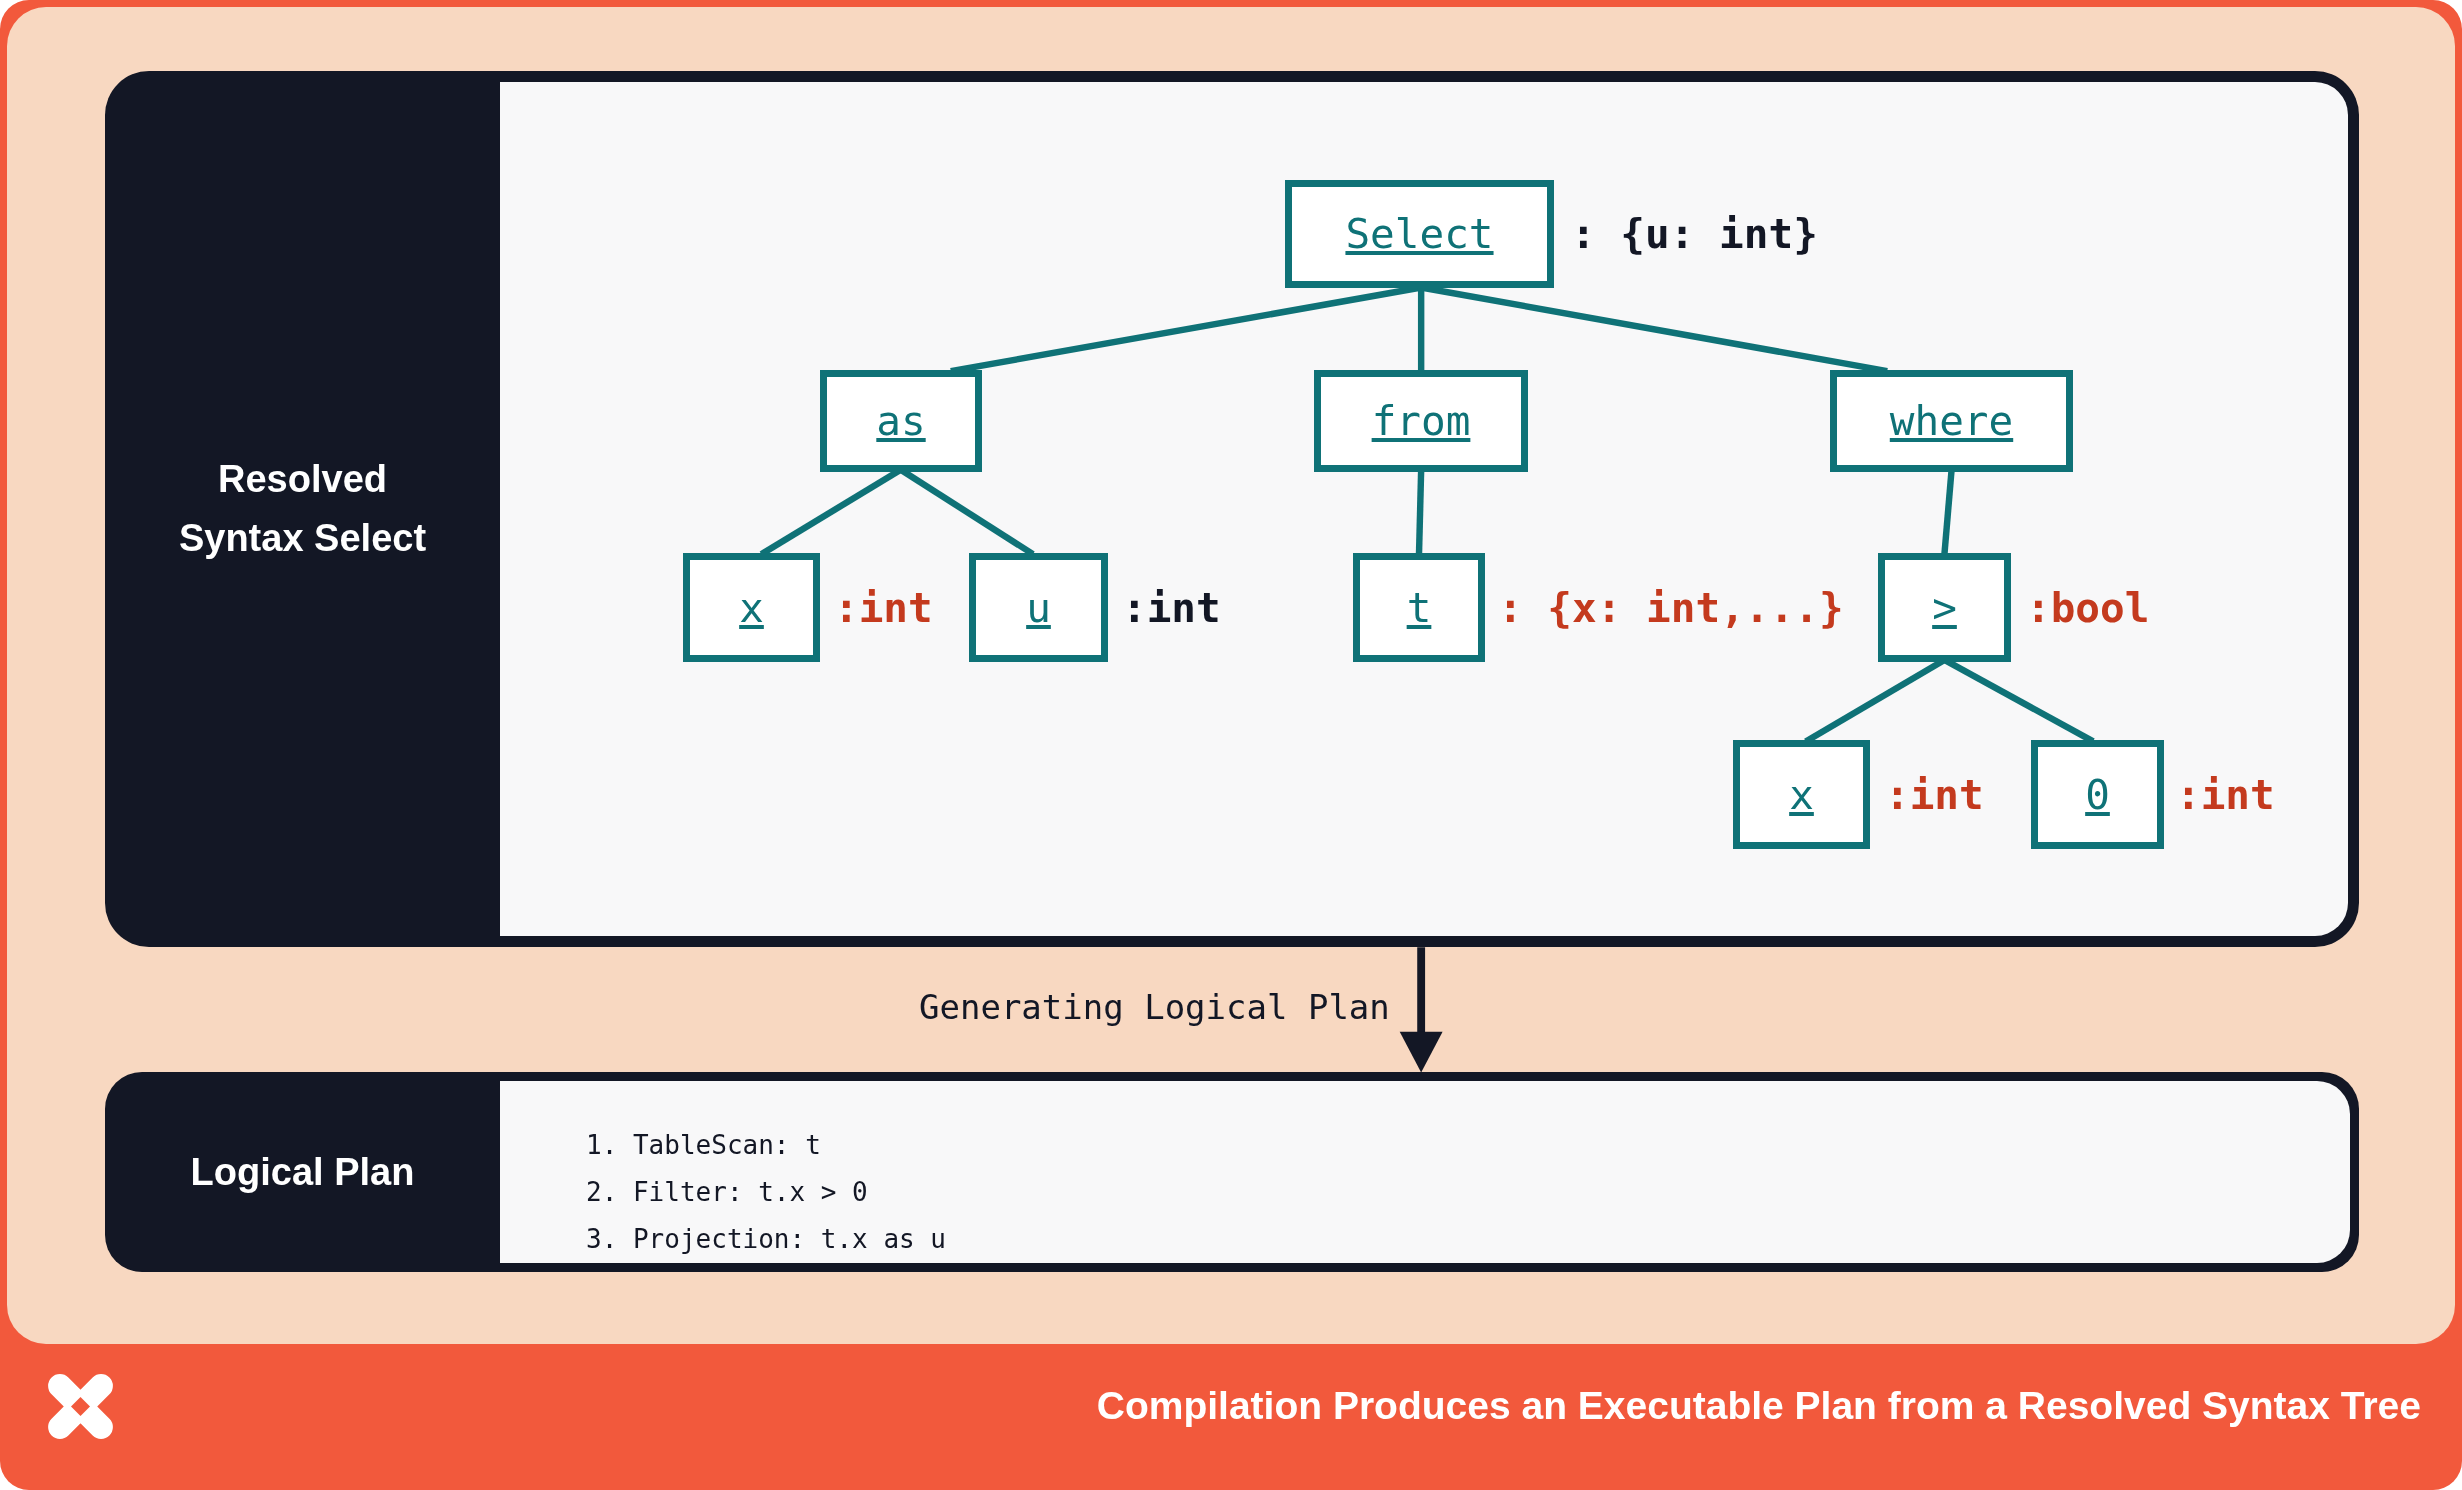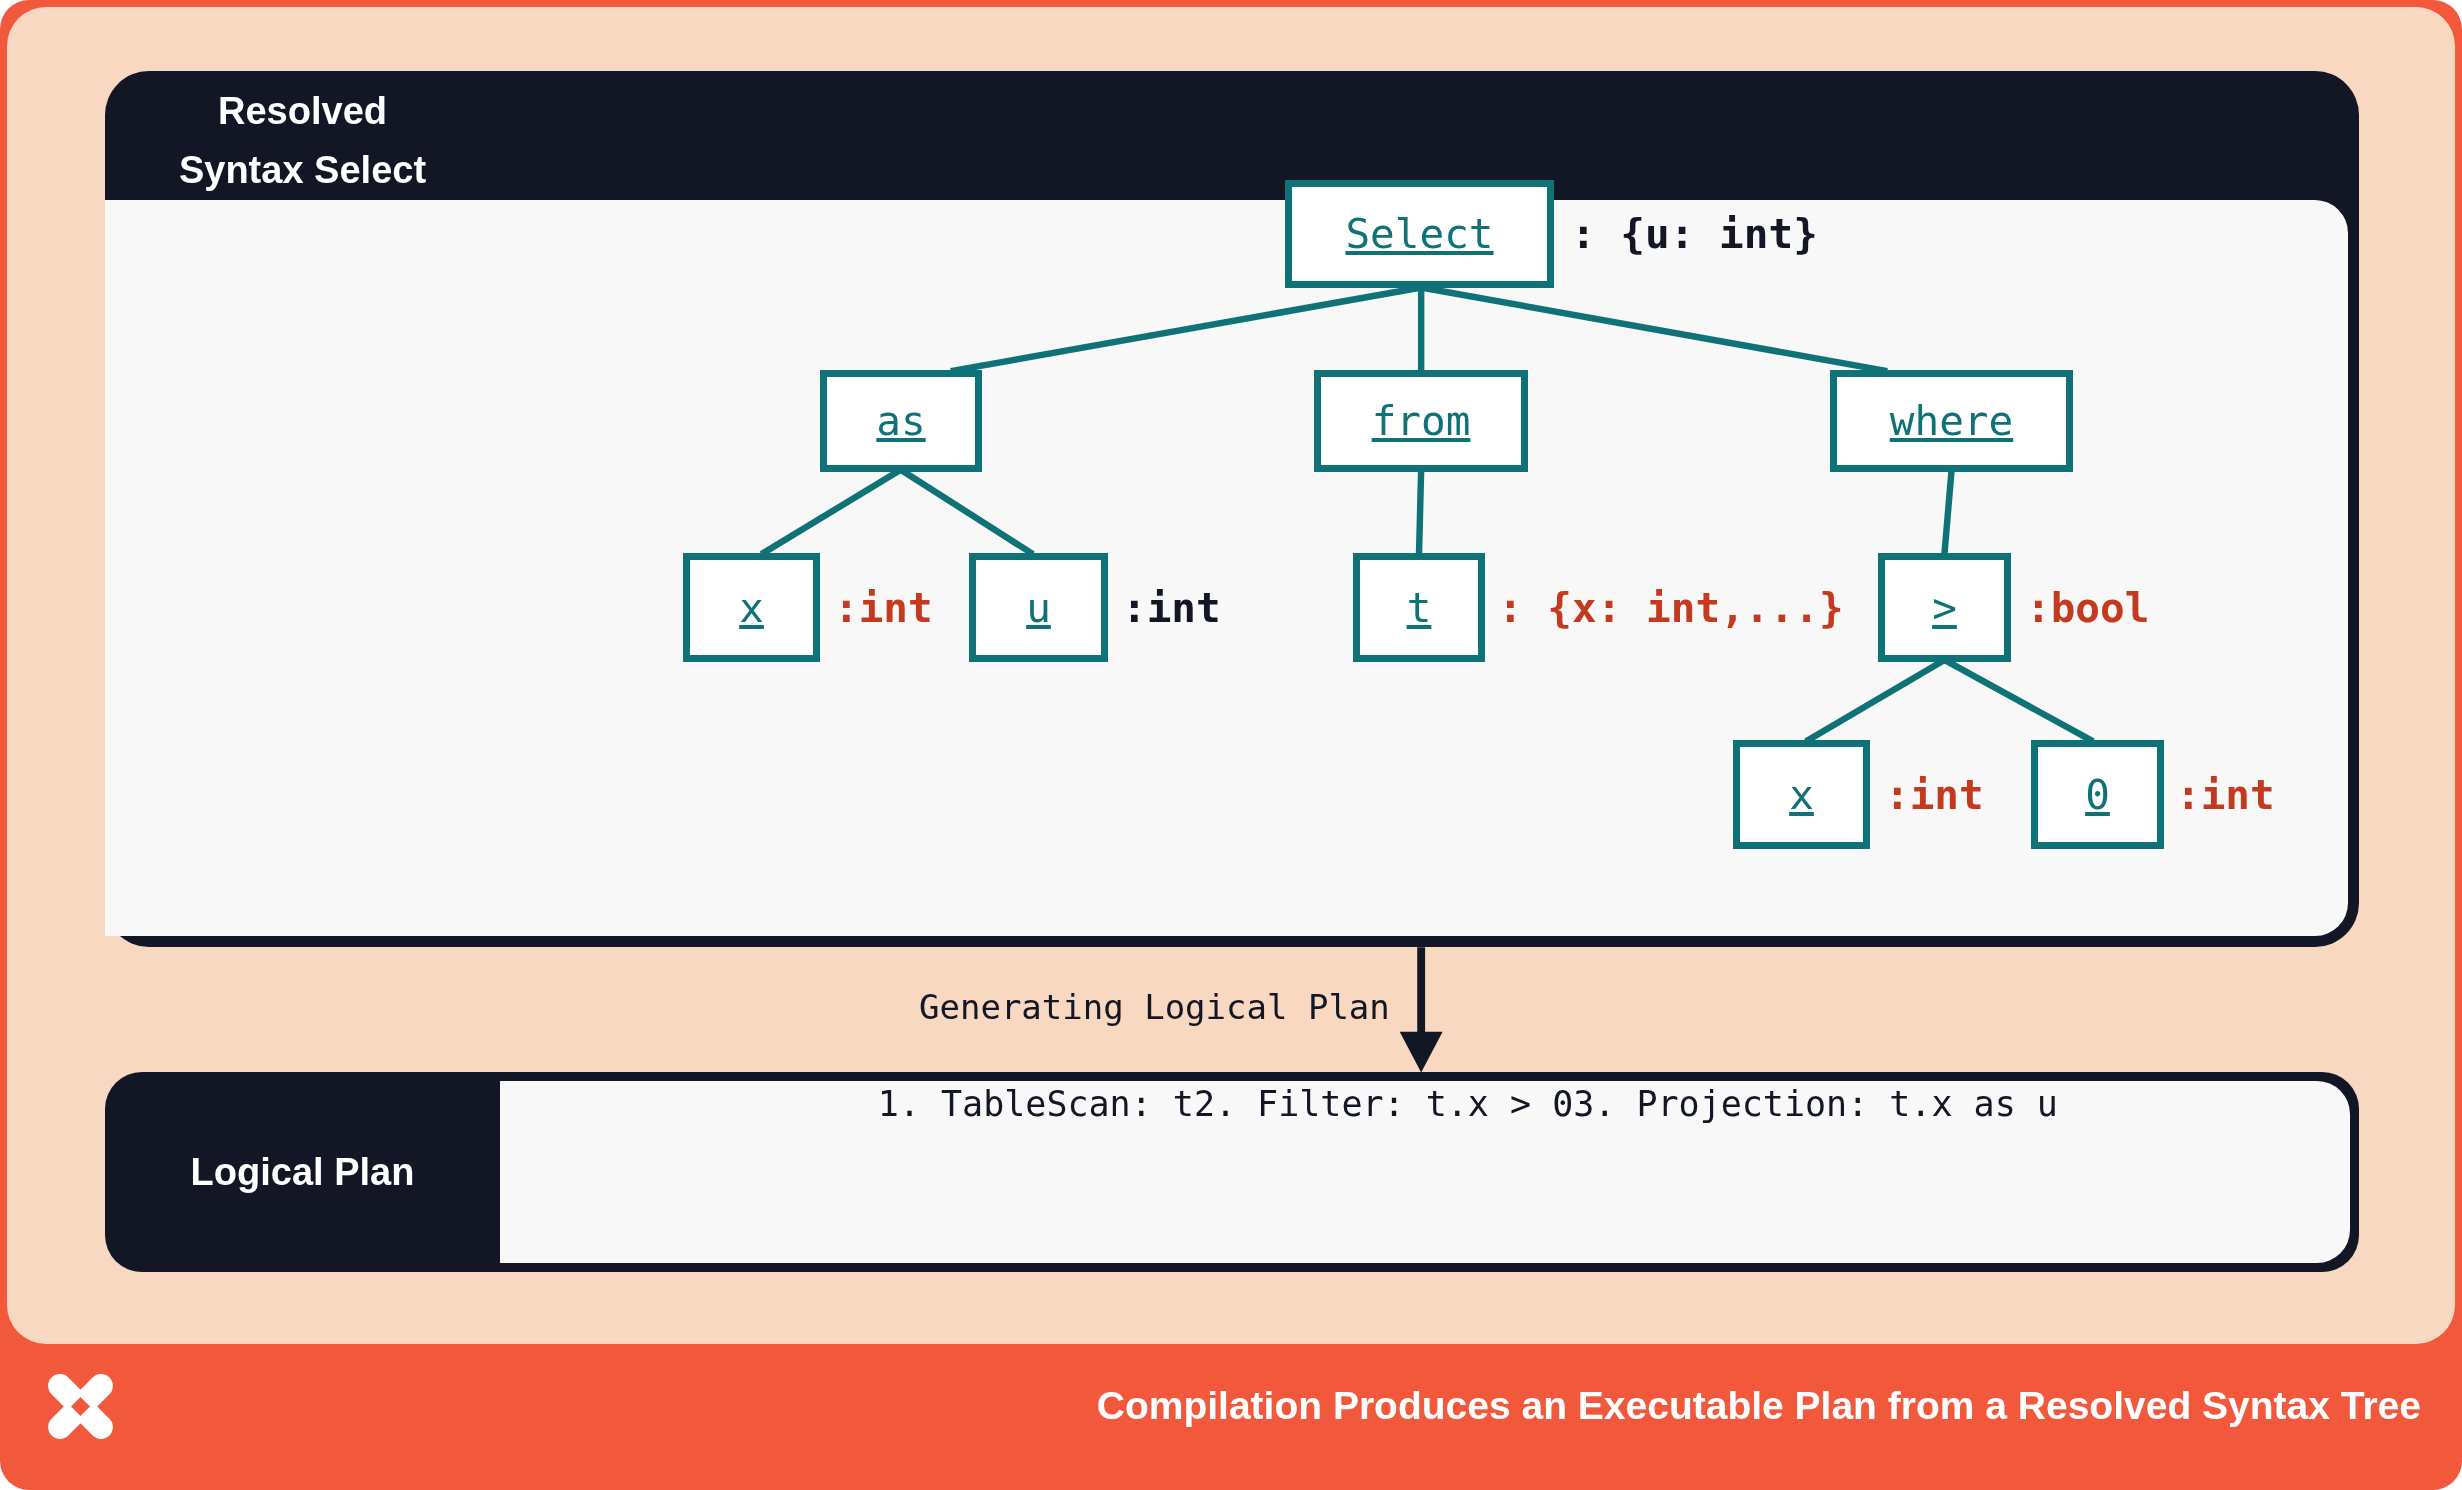--- a/index.html
+++ b/index.html
@@ -8,32 +8,32 @@
     background:#f2593c;border-radius:29px;overflow:hidden;
     font-family:"DejaVu Sans Mono",monospace;
   }
   .peach-frame{
     position:absolute;left:7.1px;top:7.1px;width:2448px;height:1337px;
     background:#f8d8c1;border-radius:39px;
   }
   .panel{
     position:absolute;left:105px;background:#131725;display:flex;box-sizing:border-box;
   }
-  .panel-top{top:71px;width:2254px;height:876px;border-radius:44px;padding:10.7px 10.7px 10.7px 0;flex-direction:column;}
+  .panel-top{top:71px;width:2254px;height:876px;border-radius:44px;padding:10.7px 10.7px 10.7px 0;}
   .panel-bottom{top:1072px;width:2254px;height:200px;border-radius:37px;padding:9.3px 9.3px 9.3px 0;}
   .sidebar{
     width:395px;flex:none;display:flex;flex-direction:column;
     align-items:center;justify-content:center;text-align:center;
     color:#ffffff;font-family:"Liberation Sans",sans-serif;font-weight:700;
     font-size:38px;line-height:59px;
   }
   .panel-content{flex:1;background:#f8f8f9;border-radius:0 33px 33px 0;}
   .steps{
-    display:flex;flex-direction:row;justify-content:center;
-    padding-left:86px;font-size:35px;line-height:47px;color:#131725;
+    display:flex;flex-direction:column;justify-content:flex-end;
+    padding-left:86px;font-size:26px;line-height:47px;color:#131725;
   }
   .transition-label{
     position:absolute;left:919px;top:987px;
     font-size:34px;color:#131725;letter-spacing:0;
   }
   .edges{position:absolute;left:0;top:0;pointer-events:none;}
   .node{
     position:absolute;background:#ffffff;border:7.1px solid #0f7277;box-sizing:border-box;
     display:flex;align-items:center;justify-content:center;
     color:#0f7277;font-size:41px;text-decoration:underline;

